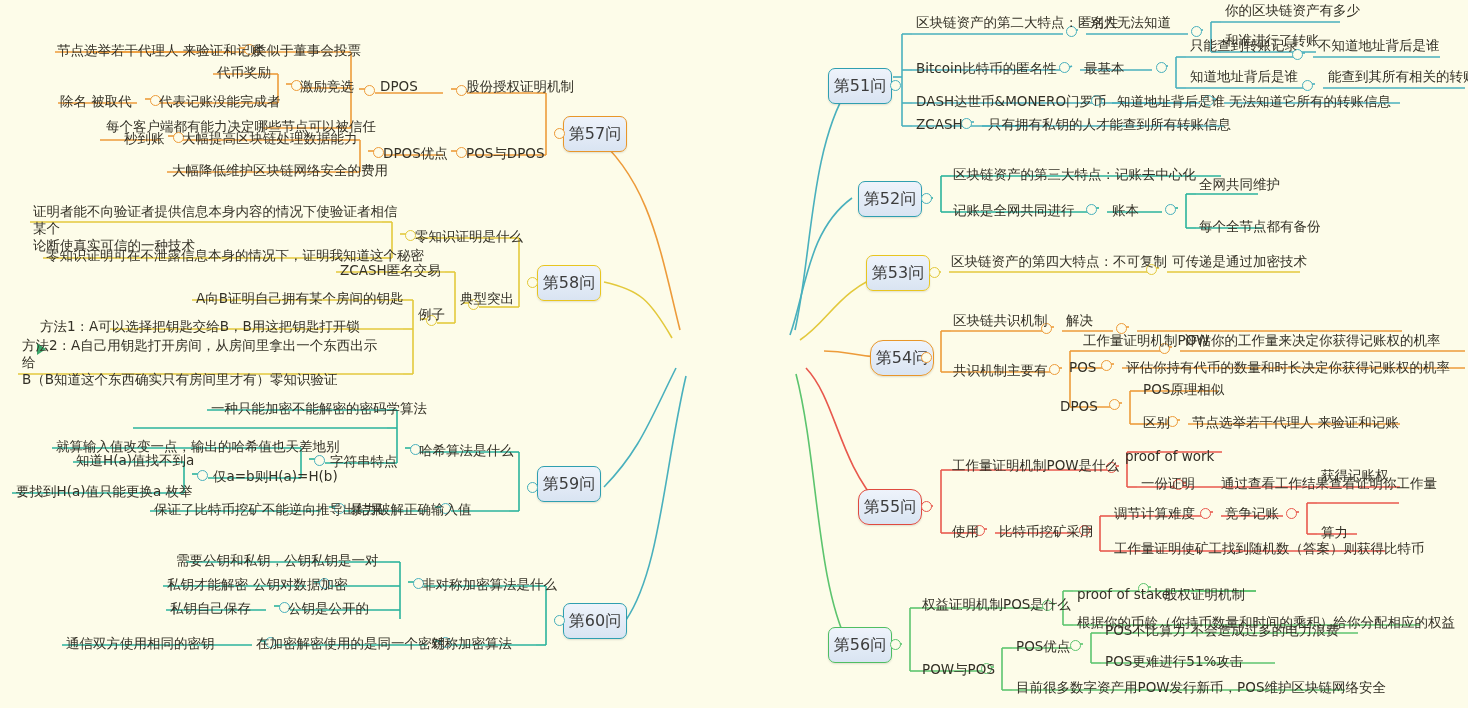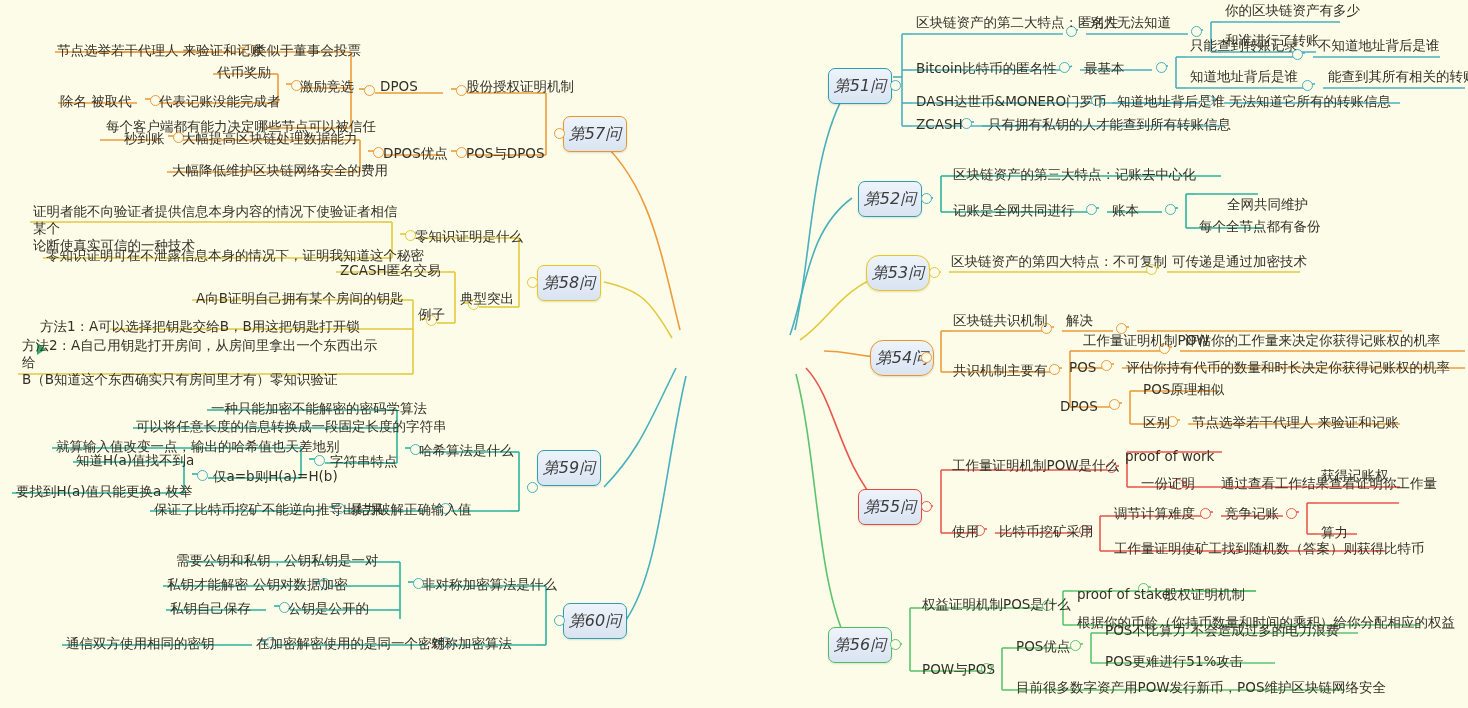--- a/index.html
+++ b/index.html
@@ -36,21 +36,20 @@
   }
 
   .qbox{
     position:absolute;
     width:62px;height:34px;
     border-radius:7px;
     background:linear-gradient(#eef3fb,#d9e4f2);
     display:flex;align-items:center;justify-content:center;
     font-size:16px;color:#3c3c3c;
     box-shadow:0 1px 2px rgba(0,0,0,.12);
-    font-style:italic;
   }
   .qbox.teal  {border:1.6px solid #2f9fb0;}
   .qbox.yel   {border:1.6px solid #e8c520;}
   .qbox.orange{border:1.6px solid #e8962a;}
   .qbox.red   {border:1.6px solid #e04a3f;}
   .qbox.green {border:1.6px solid #4fbe62;}
 
   .dot{position:absolute;width:9px;height:9px;border-radius:50%;background:#FDFCE9;}
   .dot.teal{border:1.5px solid #49b0bd;}
   .dot.yel{border:1.5px solid #e3c93c;}
@@ -385,28 +384,28 @@
         <path d="M427 645 L 276 645"></path>
         <path d="M269 641 L 260 641"></path>
         <path d="M252 645 L 62 645"></path>
       </g>
     </g>
   </svg>
 
 
   <div class="qbox teal" style="left:828px;top:68px;">第51问</div>
   <div class="qbox teal" style="left:858px;top:181px;">第52问</div>
-  <div class="qbox yel" style="left:866px;top:255px;border-radius:13px;">第53问</div>
+  <div class="qbox yel" style="left:866px;top:255px;">第53问</div>
   <div class="qbox orange" style="left:870px;top:340px;border-radius:13px;">第54问</div>
-  <div class="qbox red" style="left:858px;top:489px;">第55问</div>
+  <div class="qbox red" style="left:858px;top:489px;border-radius:11px;">第55问</div>
   <div class="qbox green" style="left:828px;top:627px;">第56问</div>
 
   <div class="qbox orange" style="left:563px;top:116px;">第57问</div>
   <div class="qbox yel" style="left:537px;top:265px;">第58问</div>
-  <div class="qbox teal" style="left:537px;top:450px;">第59问</div>
+  <div class="qbox teal" style="left:537px;top:466px;">第59问</div>
   <div class="qbox teal" style="left:563px;top:603px;">第60问</div>
 
   <div class="dot teal" style="left:890px;top:80px;"></div>
   <div class="dot teal" style="left:921px;top:193px;"></div>
   <div class="dot yel" style="left:929px;top:267px;"></div>
   <div class="dot orange" style="left:921px;top:352px;"></div>
   <div class="dot red" style="left:921px;top:501px;"></div>
   <div class="dot green" style="left:890px;top:639px;"></div>
   <div class="dot orange" style="left:554px;top:128px;"></div>
   <div class="dot yel" style="left:527px;top:277px;"></div>
@@ -486,21 +485,21 @@
   <div class="lbl" style="left:1328px;top:68px;">能查到其所有相关的转账记录及资产</div>
   <div class="lbl" style="left:916px;top:93px;">DASH达世币&amp;MONERO门罗币</div>
   <div class="lbl" style="left:1117px;top:93px;">知道地址背后是谁</div>
   <div class="lbl" style="left:1229px;top:93px;">无法知道它所有的转账信息</div>
   <div class="lbl" style="left:916px;top:116px;">ZCASH</div>
   <div class="lbl" style="left:988px;top:116px;">只有拥有私钥的人才能查到所有转账信息</div>
 
   <div class="lbl" style="left:953px;top:166px;">区块链资产的第三大特点：记账去中心化</div>
   <div class="lbl" style="left:953px;top:202px;">记账是全网共同进行</div>
   <div class="lbl" style="left:1112px;top:202px;">账本</div>
-  <div class="lbl" style="left:1199px;top:196px;margin-left:28px;">全网共同维护</div>
+  <div class="lbl" style="left:1199px;top:176px;">全网共同维护</div>
   <div class="lbl" style="left:1199px;top:218px;">每个全节点都有备份</div>
 
   <div class="lbl" style="left:951px;top:253px;">区块链资产的第四大特点：不可复制</div>
   <div class="lbl" style="left:1172px;top:253px;">可传递是通过加密技术</div>
 
   <div class="lbl" style="left:953px;top:312px;">区块链共识机制</div>
   <div class="lbl" style="left:1066px;top:312px;">解决</div>
   <div class="lbl" style="left:953px;top:362px;">共识机制主要有</div>
   <div class="lbl" style="left:1083px;top:332px;">工作量证明机制POW</div>
   <div class="lbl" style="left:1184px;top:332px;">评估你的工作量来决定你获得记账权的机率</div>
@@ -554,21 +553,20 @@
   <div class="lbl" style="left:46px;top:247px;">零知识证明可在不泄露信息本身的情况下，证明我知道这个秘密</div>
   <div class="lbl" style="left:340px;top:262px;">ZCASH匿名交易</div>
   <div class="lbl" style="left:460px;top:290px;">典型突出</div>
   <div class="lbl" style="left:196px;top:290px;">A向B证明自己拥有某个房间的钥匙</div>
   <div class="lbl" style="left:418px;top:306px;">例子</div>
   <div class="lbl" style="left:40px;top:318px;">方法1：A可以选择把钥匙交给B，B用这把钥匙打开锁</div>
   <div class="lbl w" style="left:22px;top:337px;width:368px;">方法2：A自己用钥匙打开房间，从房间里拿出一个东西出示给
 B（B知道这个东西确实只有房间里才有）零知识验证</div>
 
   <div class="lbl" style="left:211px;top:400px;">一种只能加密不能解密的密码学算法</div>
-  <div class="lbl" style="left:136px;top:418px;">可以将任意长度的信息转换成一段固定长度的字符串</div>
   <div class="lbl" style="left:419px;top:442px;">哈希算法是什么</div>
   <div class="lbl" style="left:56px;top:438px;">就算输入值改变一点，输出的哈希值也天差地别</div>
   <div class="lbl" style="left:330px;top:453px;">字符串特点</div>
   <div class="lbl" style="left:76px;top:452px;">知道H(a)值找不到a</div>
   <div class="lbl" style="left:213px;top:468px;">仅a=b则H(a)=H(b)</div>
   <div class="lbl" style="left:16px;top:483px;">要找到H(a)值只能更换a 枚举</div>
   <div class="lbl" style="left:154px;top:501px;">保证了比特币挖矿不能逆向推导出结果</div>
   <div class="lbl" style="left:350px;top:501px;">暴力破解正确输入值</div>
 
   <div class="lbl" style="left:176px;top:552px;">需要公钥和私钥，公钥私钥是一对</div>

